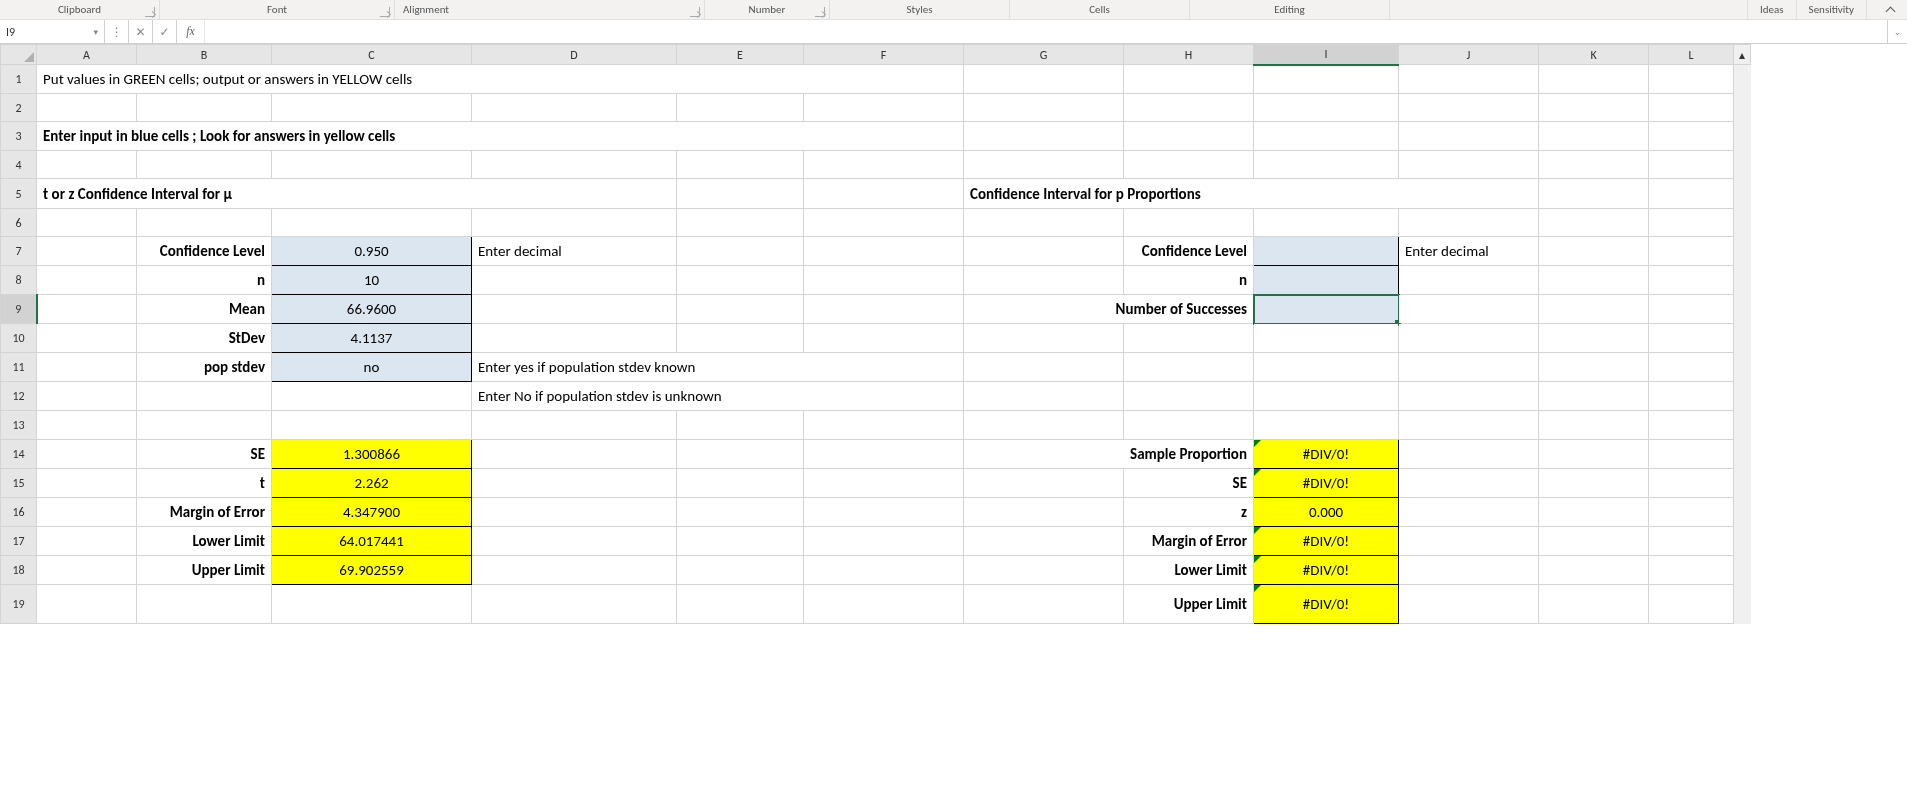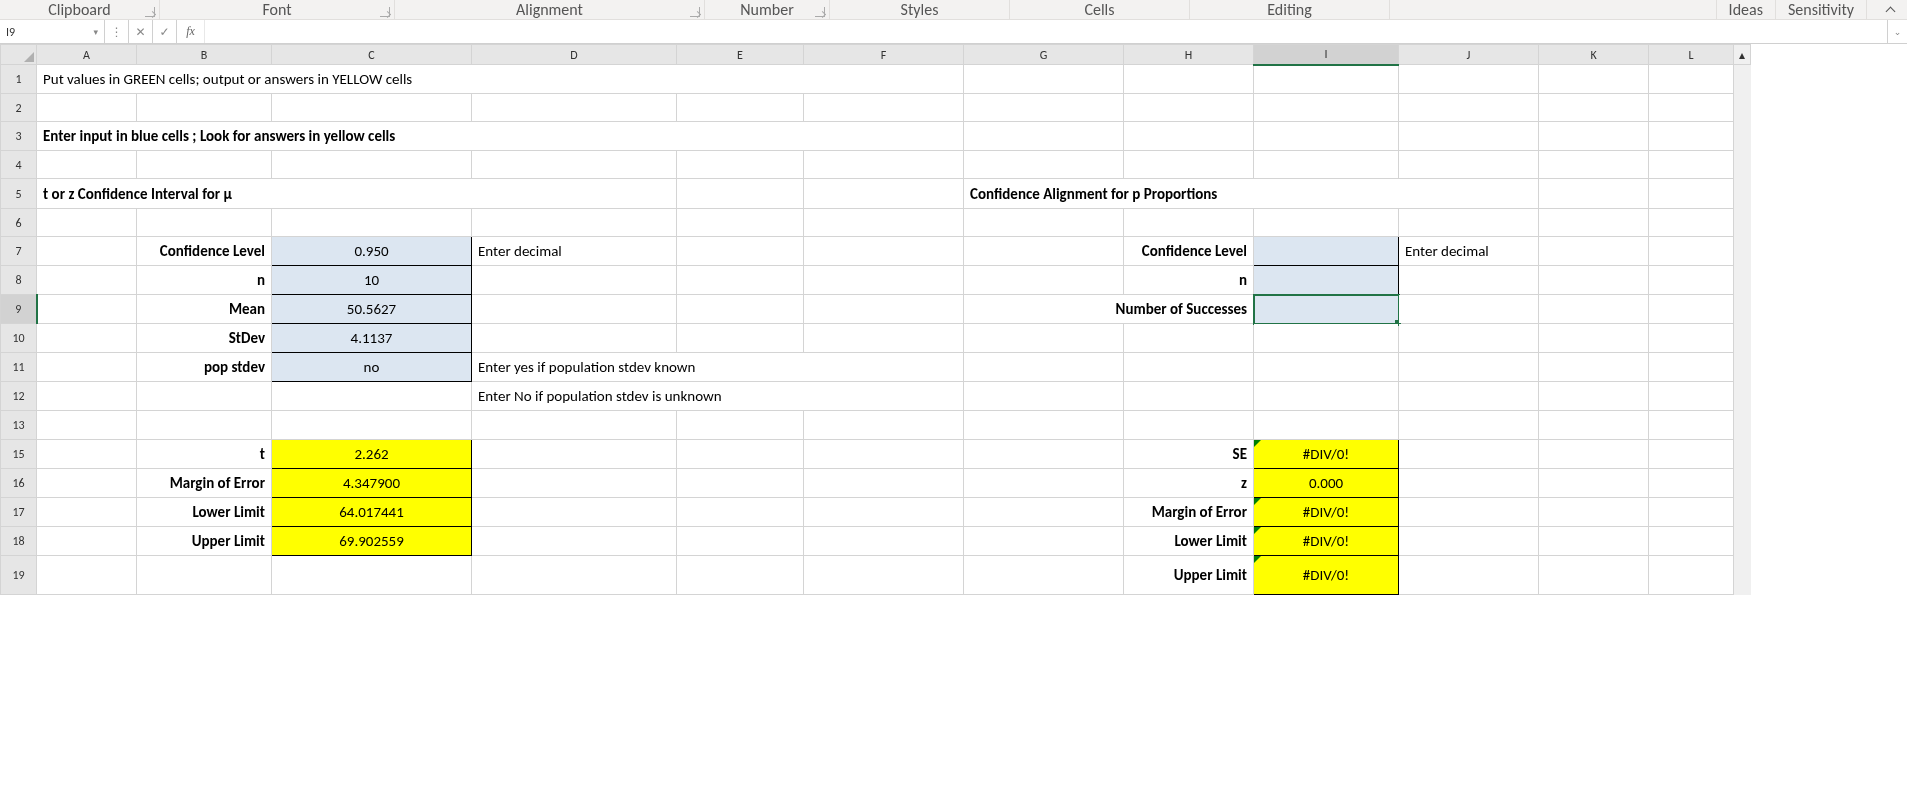--- a/index.html
+++ b/index.html
@@ -1,18 +1,18 @@
 <!DOCTYPE html>
 <html><head>
 <meta charset="utf-8">
 <style>
   html,body{margin:0;padding:0;font-family:Calibri,"Segoe UI",Arial,sans-serif;font-size:12px;color:#333;background:#fff;overflow:hidden;}
   *{box-sizing:border-box;}
   
-  .ribbon{height:20px;background:#f3f2f1;border-bottom:1px solid #e1dfdd;display:flex;align-items:center;position:relative;font-size:16px;color:#555;}
+  .ribbon{height:20px;background:#f3f2f1;border-bottom:1px solid #e1dfdd;display:flex;align-items:center;position:relative;font-size:11px;color:#555;}
   .ribbon-group{display:flex;align-items:center;height:100%;border-right:1px solid #e1dfdd;padding:0 8px;position:relative;}
   .ribbon-group .launcher{position:absolute;right:4px;bottom:2px;width:10px;height:10px;border:1px solid #aaa;border-top:none;border-left:none;}
   .ribbon-group .launcher::after{content:"";position:absolute;right:-1px;bottom:-1px;width:4px;height:4px;border-right:1px solid #aaa;border-bottom:1px solid #aaa;transform:rotate(-45deg);}
   .ribbon-spacer{flex:1;}
   .ribbon-right{display:flex;align-items:center;height:100%;}
   .ribbon-right .rb{padding:8px 12px;border-left:1px solid #e1dfdd;height:100%;display:flex;align-items:center;}
   .chev-up{width:10px;height:10px;margin-left:6px;display:inline-block;}
   .chev-up::before{content:"";display:block;width:6px;height:6px;border-left:1px solid #555;border-top:1px solid #555;transform:rotate(45deg);margin-top:3px;margin-left:2px;}
   
   .fbar{height:24px;border-bottom:1px solid #d0d0d0;display:flex;align-items:stretch;background:#fff;}
@@ -59,21 +59,21 @@
 
 <div class="ribbon">
   <div class="ribbon-group" style="width:160px;justify-content:center;">
     <span>Clipboard</span>
     <span class="launcher"></span>
   </div>
   <div class="ribbon-group" style="width:235px;justify-content:center;">
     <span>Font</span>
     <span class="launcher"></span>
   </div>
-  <div class="ribbon-group" style="width:310px;justify-content:center;">
+  <div class="ribbon-group" style="width:310px;justify-content:flex-start;">
     <span>Alignment</span>
     <span class="launcher"></span>
   </div>
   <div class="ribbon-group" style="width:125px;justify-content:center;">
     <span>Number</span>
     <span class="launcher"></span>
   </div>
   <div class="ribbon-group" style="width:180px;justify-content:center;">
     <span>Styles</span>
   </div>
@@ -208,21 +208,21 @@
           <td style="background:#f0f0f0;border:none;border-left:1px solid #dadada;"></td>
         </tr>
         <tr style="height:30px">
           <th class="row">5</th>
           <td colspan="4" class="">
             <div class="cell bold blue-txt">t  or z Confidence Interval for µ</div>
           </td>
           <td colspan="1" class=""></td>
           <td colspan="1" class=""></td>
           <td colspan="4" class="">
-            <div class="cell bold blue-txt">Confidence Alignment for p Proportions</div>
+            <div class="cell bold blue-txt">Confidence Interval for p Proportions</div>
           </td>
           <td colspan="1" class=""></td>
           <td colspan="1" class=""></td>
           <td style="background:#f0f0f0;border:none;border-left:1px solid #dadada;"></td>
         </tr>
         <tr style="height:28px">
           <th class="row">6</th>
           <td colspan="1" class=""></td>
           <td colspan="1" class=""></td>
           <td colspan="1" class=""></td>
@@ -289,21 +289,21 @@
           <td colspan="1" class=""></td>
           <td style="background:#f0f0f0;border:none;border-left:1px solid #dadada;"></td>
         </tr>
         <tr style="height:29px">
           <th class="row active">9</th>
           <td colspan="1" class=""></td>
           <td colspan="1" class="">
             <div class="cell bold right">Mean</div>
           </td>
           <td colspan="1" class="in-cell">
-            <div class="cell center">50.5627</div>
+            <div class="cell center">66.9600</div>
           </td>
           <td colspan="1" class=""></td>
           <td colspan="1" class=""></td>
           <td colspan="1" class=""></td>
           <td colspan="2" class="">
             <div class="cell bold right">Number of Successes</div>
           </td>
           <td colspan="1" class="in-cell sel">
             <div class="cell "></div>
           </td>
@@ -372,20 +372,44 @@
           <th class="row">13</th>
           <td colspan="1" class=""></td>
           <td colspan="1" class=""></td>
           <td colspan="1" class=""></td>
           <td colspan="1" class=""></td>
           <td colspan="1" class=""></td>
           <td colspan="1" class=""></td>
           <td colspan="1" class=""></td>
           <td colspan="1" class=""></td>
           <td colspan="1" class=""></td>
+          <td colspan="1" class=""></td>
+          <td colspan="1" class=""></td>
+          <td colspan="1" class=""></td>
+          <td style="background:#f0f0f0;border:none;border-left:1px solid #dadada;"></td>
+        </tr>
+        <tr style="height:29px">
+          <th class="row">14</th>
+          <td colspan="1" class=""></td>
+          <td colspan="1" class="">
+            <div class="cell bold right">SE</div>
+          </td>
+          <td colspan="1" class="out-cell">
+            <div class="cell center">1.300866</div>
+          </td>
+          <td colspan="1" class=""></td>
+          <td colspan="1" class=""></td>
+          <td colspan="1" class=""></td>
+          <td colspan="2" class="">
+            <div class="cell bold right">Sample Proportion</div>
+          </td>
+          <td colspan="1" class="out-cell">
+            <span class="err-tri"></span>
+            <div class="cell center">#DIV/0!</div>
+          </td>
           <td colspan="1" class=""></td>
           <td colspan="1" class=""></td>
           <td colspan="1" class=""></td>
           <td style="background:#f0f0f0;border:none;border-left:1px solid #dadada;"></td>
         </tr>
         <tr style="height:29px">
           <th class="row">15</th>
           <td colspan="1" class=""></td>
           <td colspan="1" class="">
             <div class="cell bold right">t</div>

